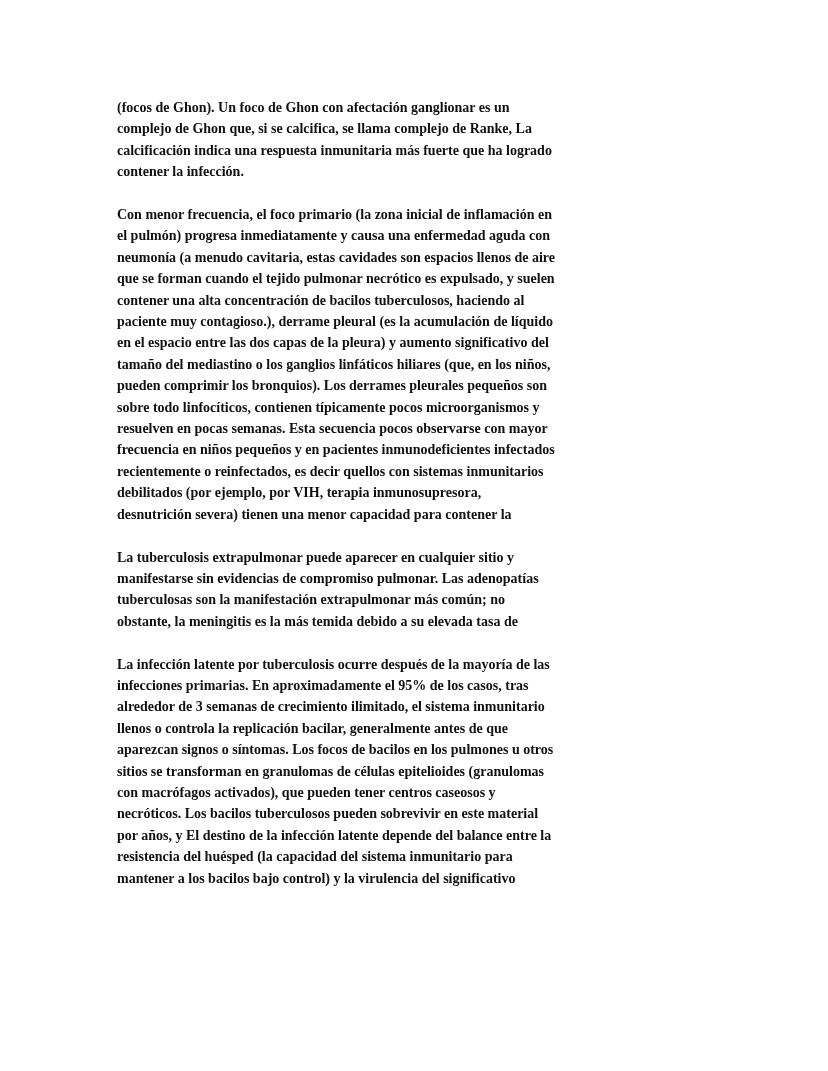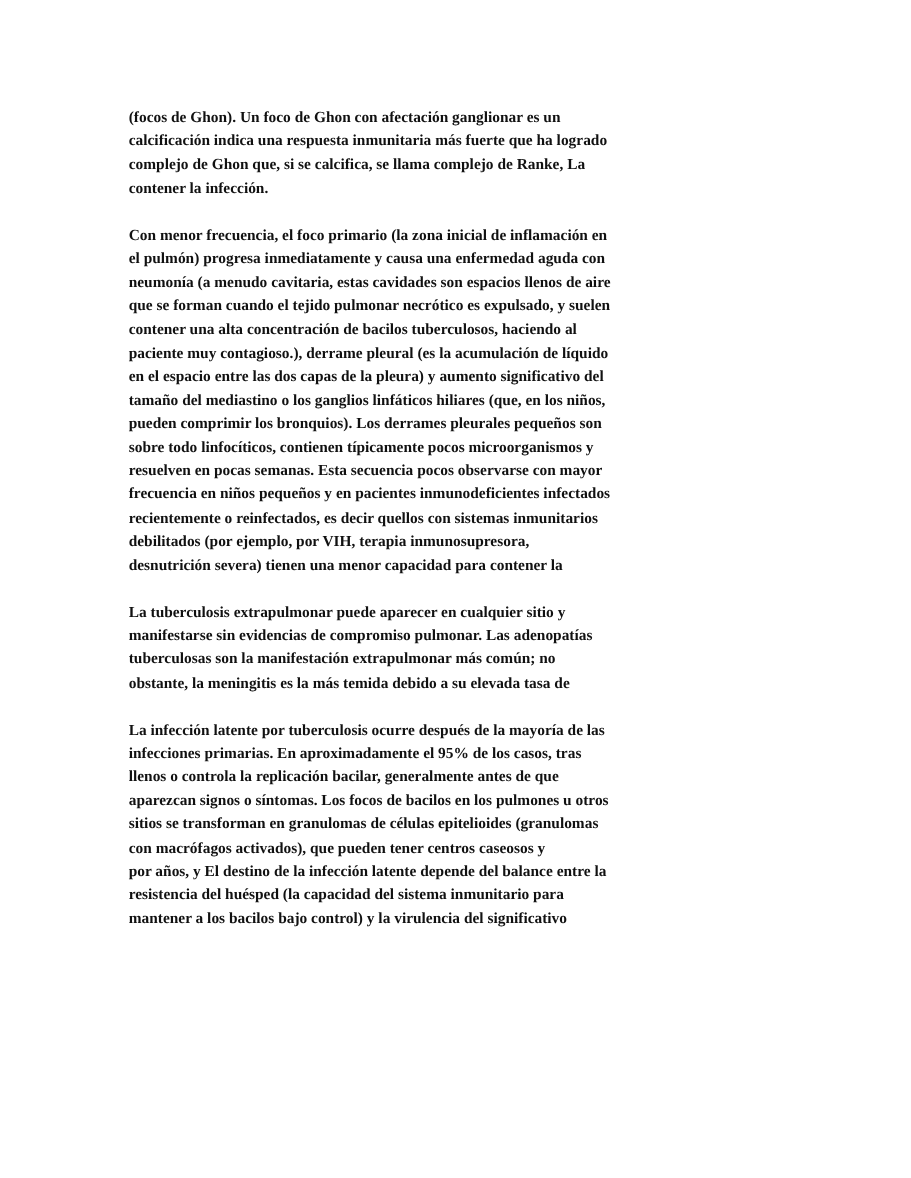--- a/index.html
+++ b/index.html
@@ -17,22 +17,22 @@
     }
     .para { margin: 0 0 21.4px 0; white-space: normal; }
     .line { display: block; white-space: nowrap; }
   </style>
 </head>
 <body>
 
 <div class="page">
   <p class="para">
     <span class="line">(focos de Ghon). Un foco de Ghon con afectación ganglionar es un</span>
+    <span class="line">complejo de Ghon que, si se calcifica, se llama complejo de Ranke, La</span>
     <span class="line">calcificación indica una respuesta inmunitaria más fuerte que ha logrado</span>
-    <span class="line">complejo de Ghon que, si se calcifica, se llama complejo de Ranke, La</span>
     <span class="line">contener la infección.</span>
   </p>
   <p class="para">
     <span class="line">Con menor frecuencia, el foco primario (la zona inicial de inflamación en</span>
     <span class="line">el pulmón) progresa inmediatamente y causa una enfermedad aguda con</span>
     <span class="line">neumonía (a menudo cavitaria, estas cavidades son espacios llenos de aire</span>
     <span class="line">que se forman cuando el tejido pulmonar necrótico es expulsado, y suelen</span>
     <span class="line">contener una alta concentración de bacilos tuberculosos, haciendo al</span>
     <span class="line">paciente muy contagioso.), derrame pleural (es la acumulación de líquido</span>
     <span class="line">en el espacio entre las dos capas de la pleura) y aumento significativo del</span>
@@ -47,21 +47,23 @@
   </p>
   <p class="para">
     <span class="line">La tuberculosis extrapulmonar puede aparecer en cualquier sitio y</span>
     <span class="line">manifestarse sin evidencias de compromiso pulmonar. Las adenopatías</span>
     <span class="line">tuberculosas son la manifestación extrapulmonar más común; no</span>
     <span class="line">obstante, la meningitis es la más temida debido a su elevada tasa de</span>
   </p>
   <p class="para">
     <span class="line">La infección latente por tuberculosis ocurre después de la mayoría de las</span>
     <span class="line">infecciones primarias. En aproximadamente el 95% de los casos, tras</span>
+    <span class="line">alrededor de 3 semanas de crecimiento ilimitado, el sistema inmunitario</span>
     <span class="line">llenos o controla la replicación bacilar, generalmente antes de que</span>
     <span class="line">aparezcan signos o síntomas. Los focos de bacilos en los pulmones u otros</span>
     <span class="line">sitios se transforman en granulomas de células epitelioides (granulomas</span>
     <span class="line">con macrófagos activados), que pueden tener centros caseosos y</span>
+    <span class="line">necróticos. Los bacilos tuberculosos pueden sobrevivir en este material</span>
     <span class="line">por años, y El destino de la infección latente depende del balance entre la</span>
     <span class="line">resistencia del huésped (la capacidad del sistema inmunitario para</span>
     <span class="line">mantener a los bacilos bajo control) y la virulencia del significativo</span>
   </p>
 </div>
 
 </body></html>

